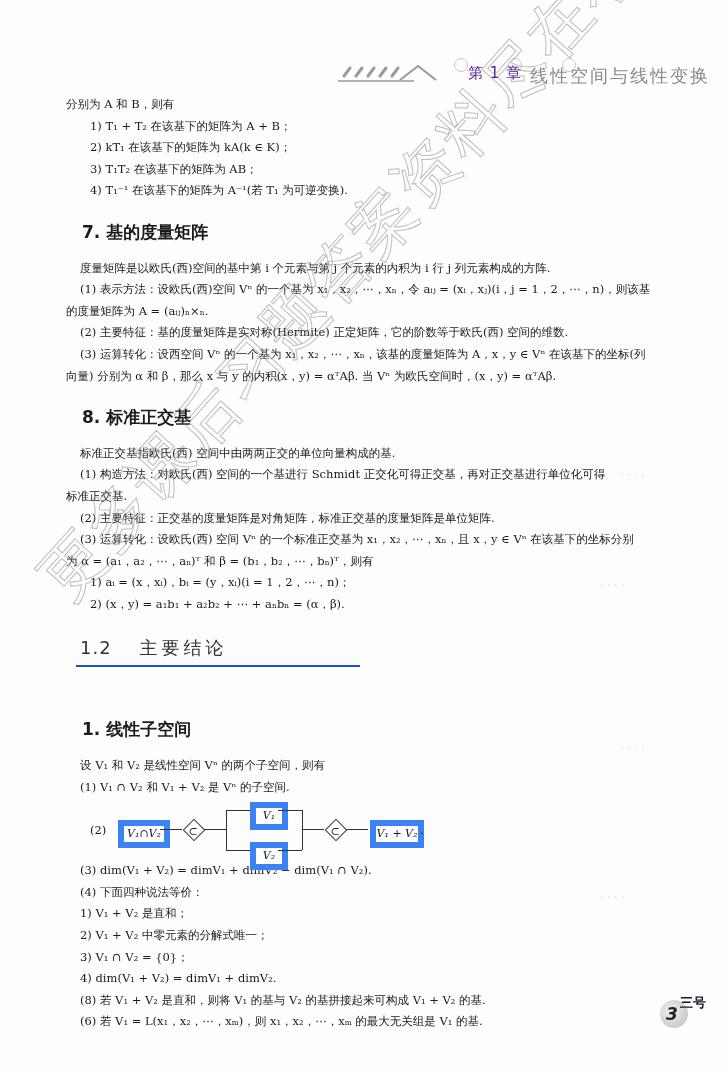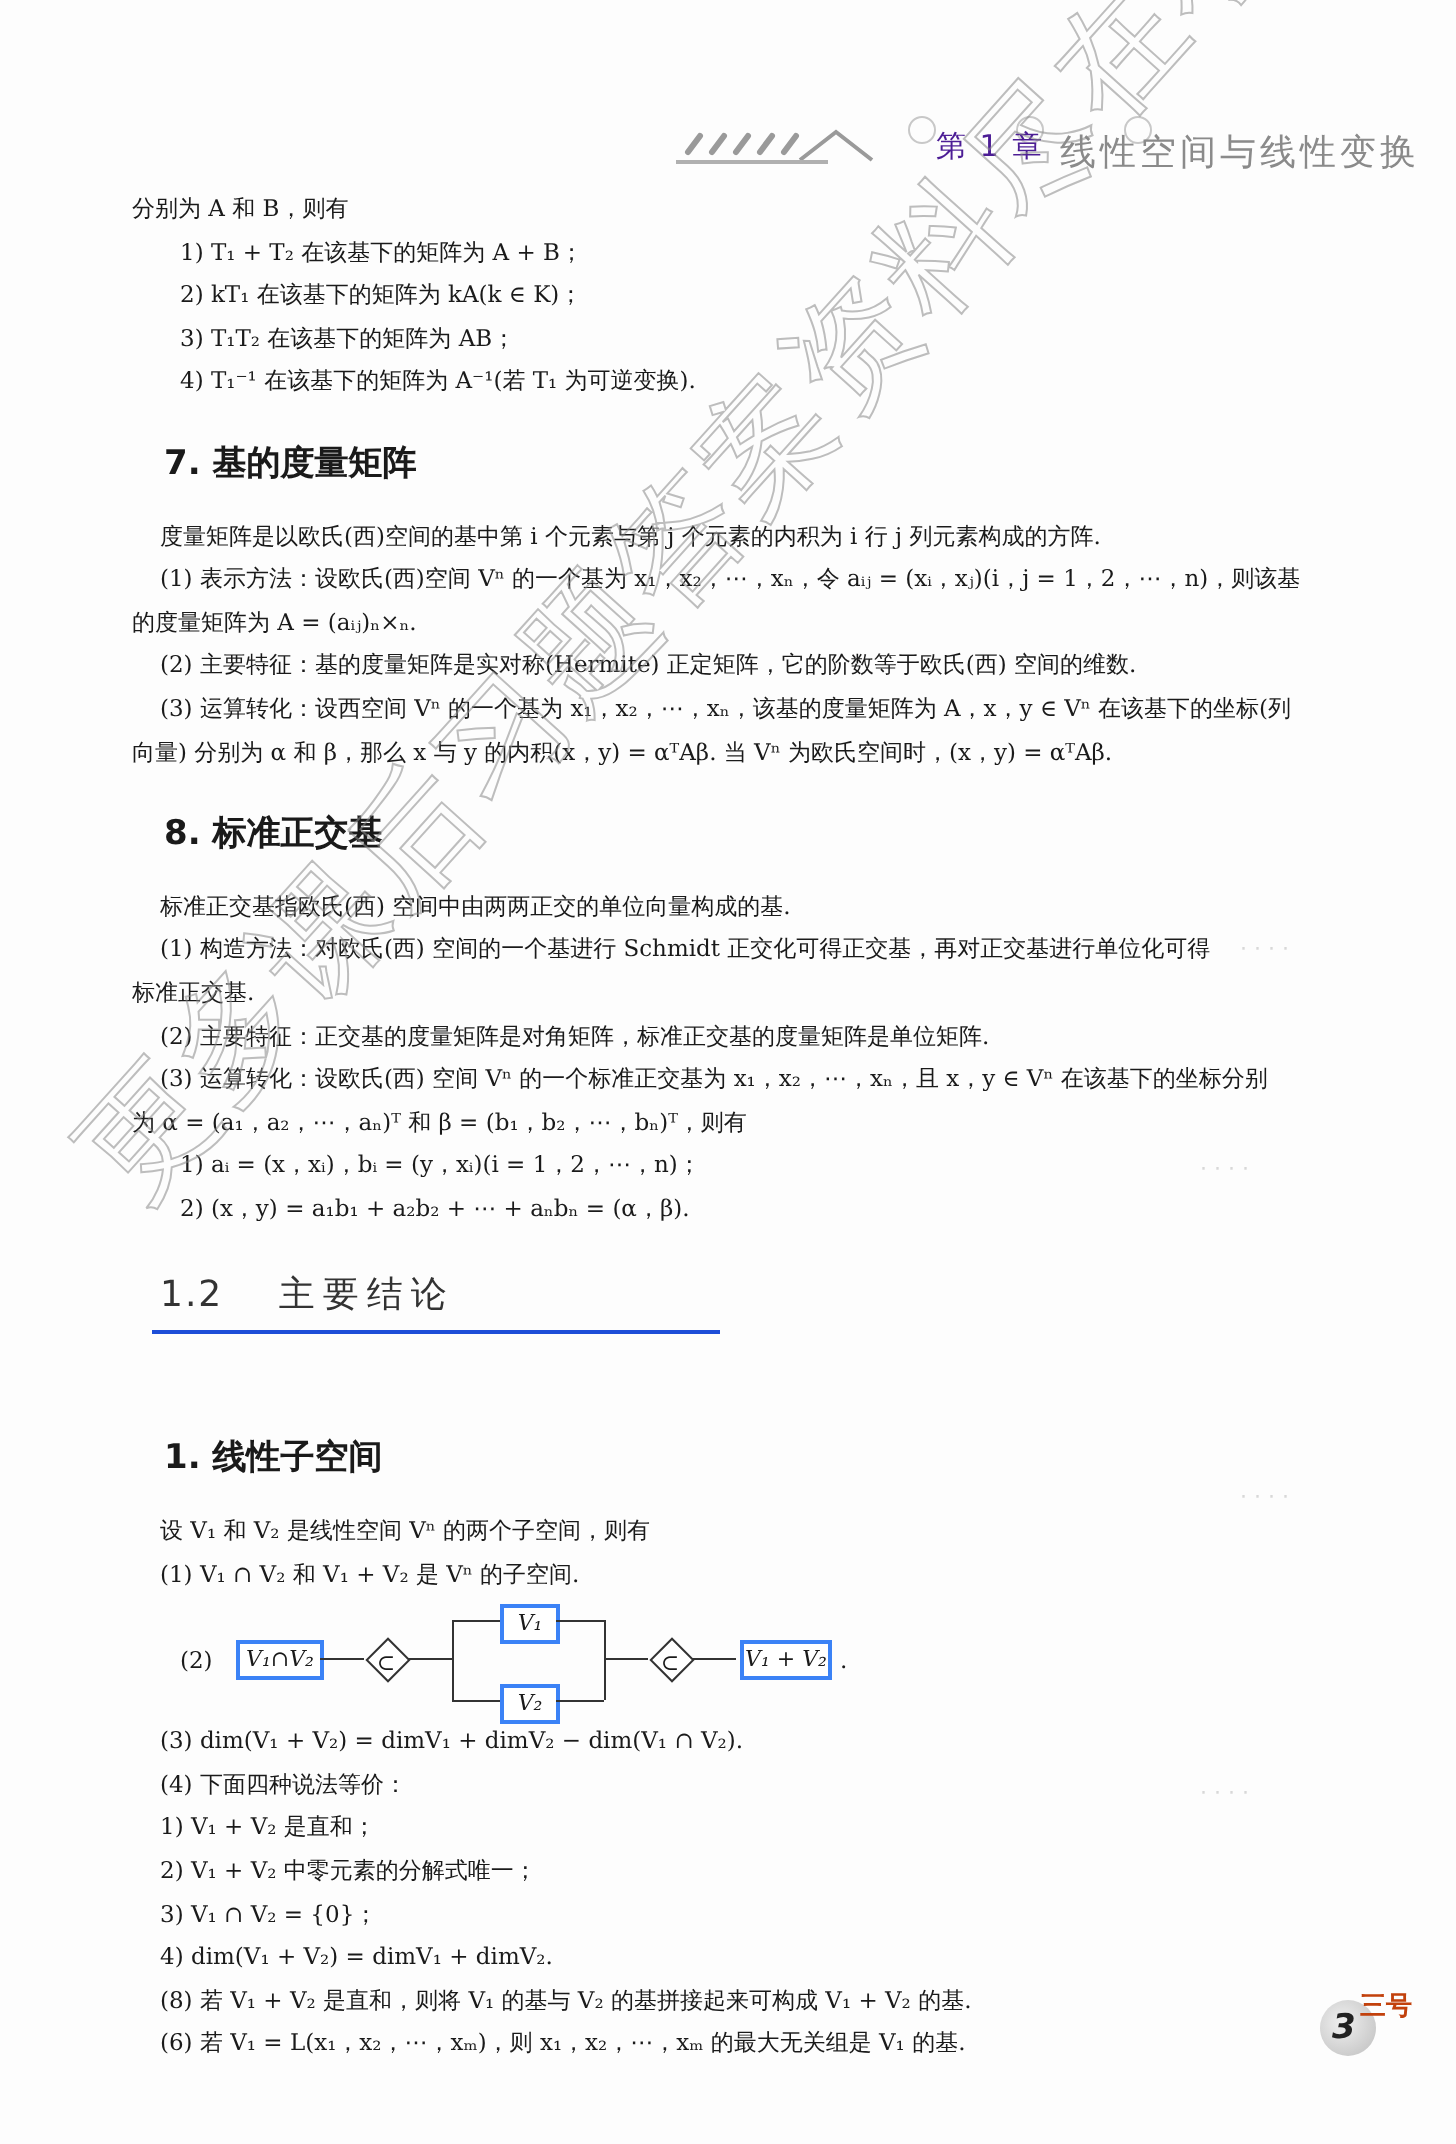--- a/index.html
+++ b/index.html
@@ -17,30 +17,30 @@
   .line { white-space: nowrap; }
   .ind1 { padding-left: 14px; }
   .ind2 { padding-left: 24px; }
   .h2 { font-size: 17px; font-weight: bold; font-family: "DejaVu Sans", sans-serif; margin: 20px 0 14px 16px; }
   .sec { margin: 22px 0 0 10px; width: 280px; border-bottom: 2px solid #1d4ed8; font-size: 18px; letter-spacing: 4px; padding-left: 4px; color: #333; font-family: "DejaVu Sans", sans-serif; height: 28px; }
   .sec .num { margin-right: 18px; letter-spacing: 1px; }
   .spacer-m { height: 14px; }
 
   .diagram { position: relative; height: 56px; margin: 4px 0 2px 24px; }
   .dgl { position: absolute; left: 0; top: 18px; font-size: 11.5px; }
-  .box { position: absolute; border: 2px solid #3b82f6; font-style: italic; font-size: 11px; text-align: center; line-height: 16px; height: 16px; background: #fff; }
+  .box { position: absolute; border: 6px solid #3b82f6; font-style: italic; font-size: 11px; text-align: center; line-height: 16px; height: 16px; background: #fff; }
   .ln { position: absolute; height: 1px; background: #333; }
   .vl { position: absolute; width: 1px; background: #333; }
   .dia { position: absolute; width: 14px; height: 14px; border: 1px solid #333; transform: rotate(45deg); background: #fff; }
   .dia-sym { position: absolute; font-size: 11px; width: 22px; text-align: center; }
 
   .watermark { position: absolute; font-family: "DejaVu Sans", sans-serif; font-size: 64px; color: transparent; -webkit-text-stroke: 1px #8a8a8a; opacity: 0.55; white-space: nowrap; pointer-events: none; letter-spacing: 2px; }
   .page-num { position: absolute; left: 660px; top: 1000px; width: 28px; height: 28px; border-radius: 50%; background: radial-gradient(circle at 40% 40%, #f0f0f0, #bdbdbd); }
   .page-num-digit { position: absolute; left: 666px; top: 1004px; font-weight: bold; font-style: italic; font-size: 17px; color: #222; font-family: "DejaVu Sans", sans-serif; }
-  .page-num-label { position: absolute; left: 680px; top: 994px; font-weight: bold; font-size: 13px; color: #c2410c; font-family: "DejaVu Sans", sans-serif; }
+  .page-num-label { position: absolute; left: 680px; top: 994px; font-weight: bold; font-size: 13px; color: #0f172a; font-family: "DejaVu Sans", sans-serif; }
   .ghost { position: absolute; color: #d8d8d8; font-size: 11px; font-family: "DejaVu Sans", sans-serif; }
 </style>
 </head>
 <body>
 
 <div class="header">
   <svg class="hdr-strokes" viewBox="0 0 110 20">
     <g stroke="#9a9a9a" stroke-width="3" stroke-linecap="round">
       <line x1="6" y1="12" x2="12" y2="4"></line>
         <line x1="18" y1="12" x2="24" y2="4"></line>

